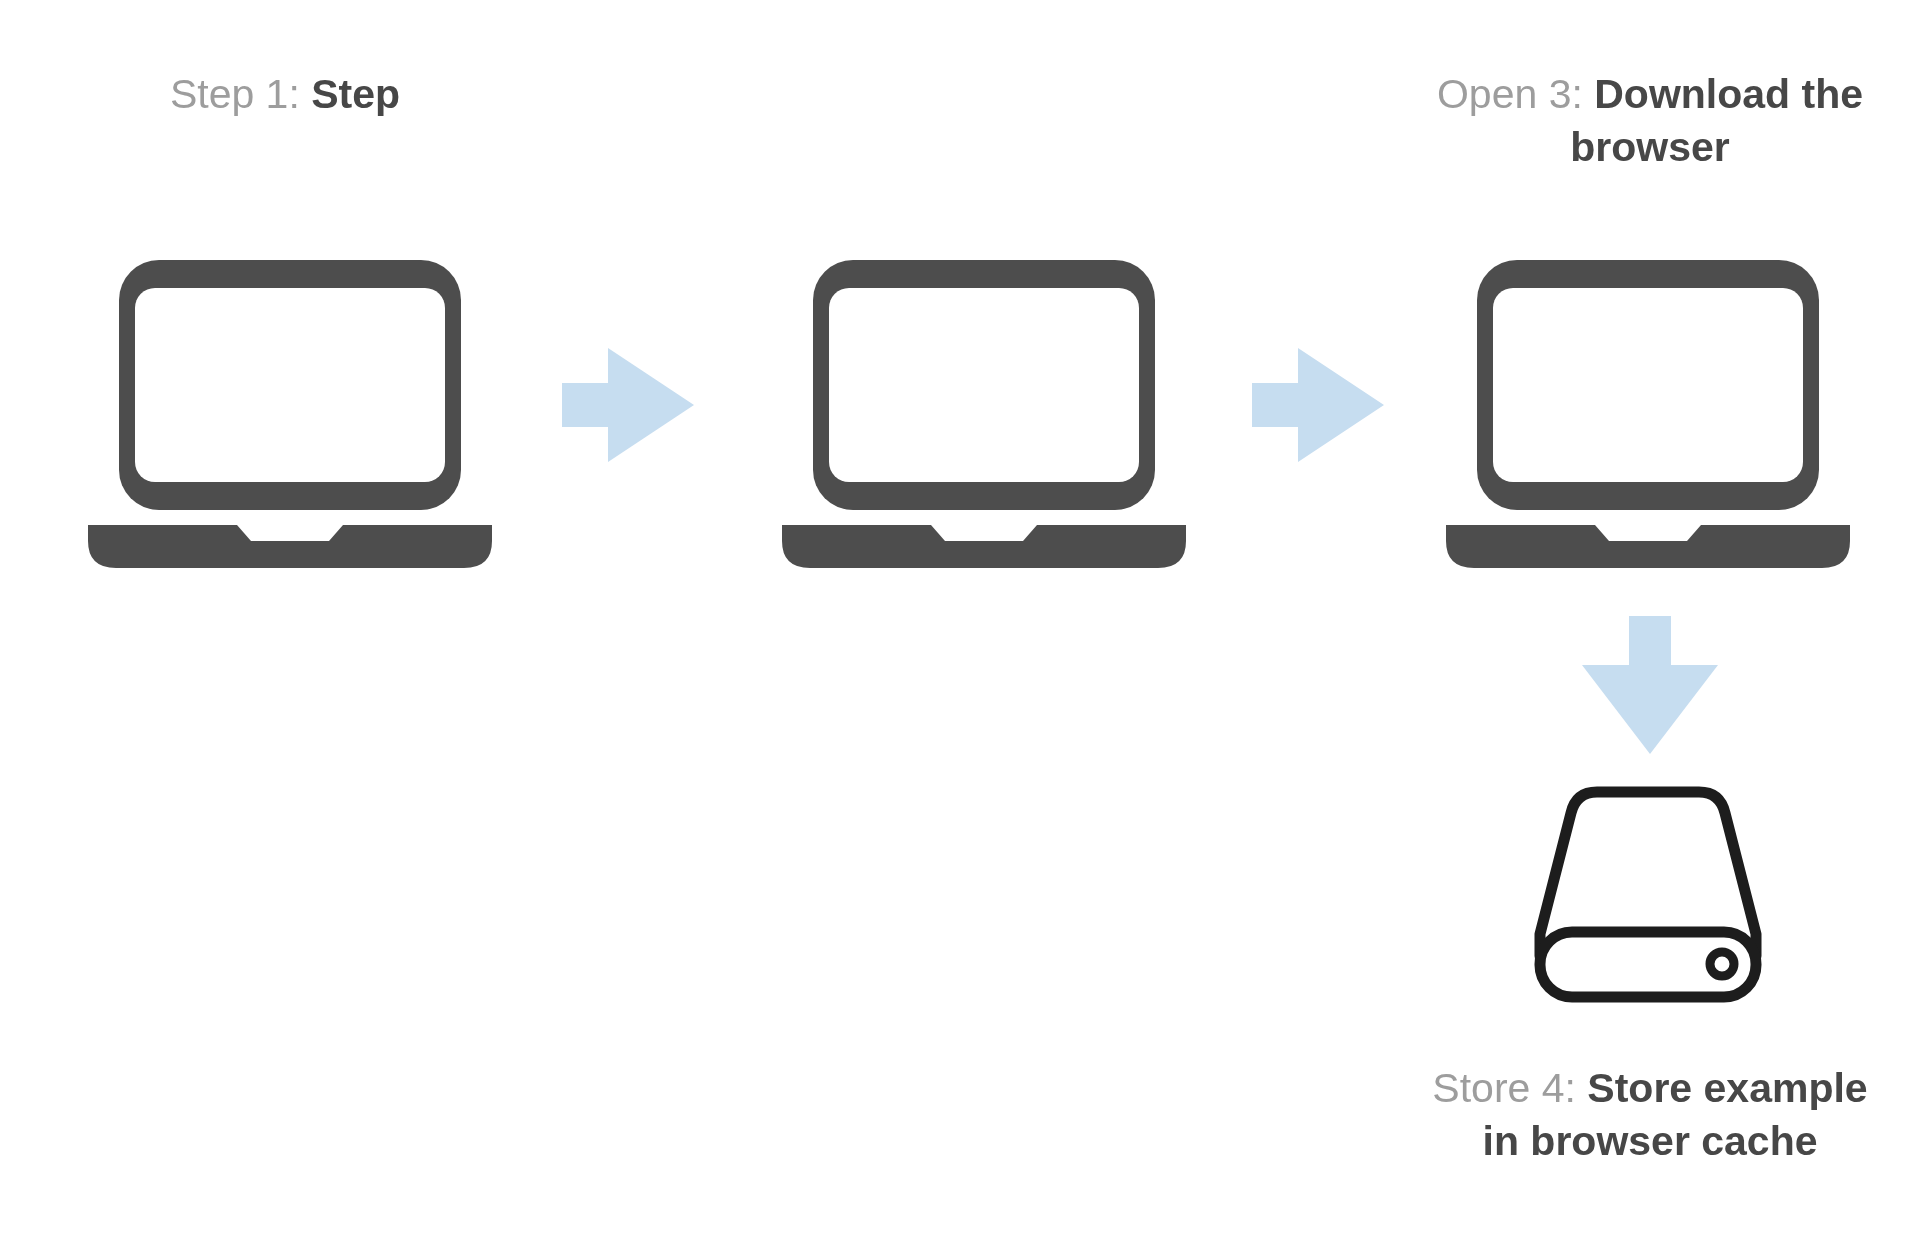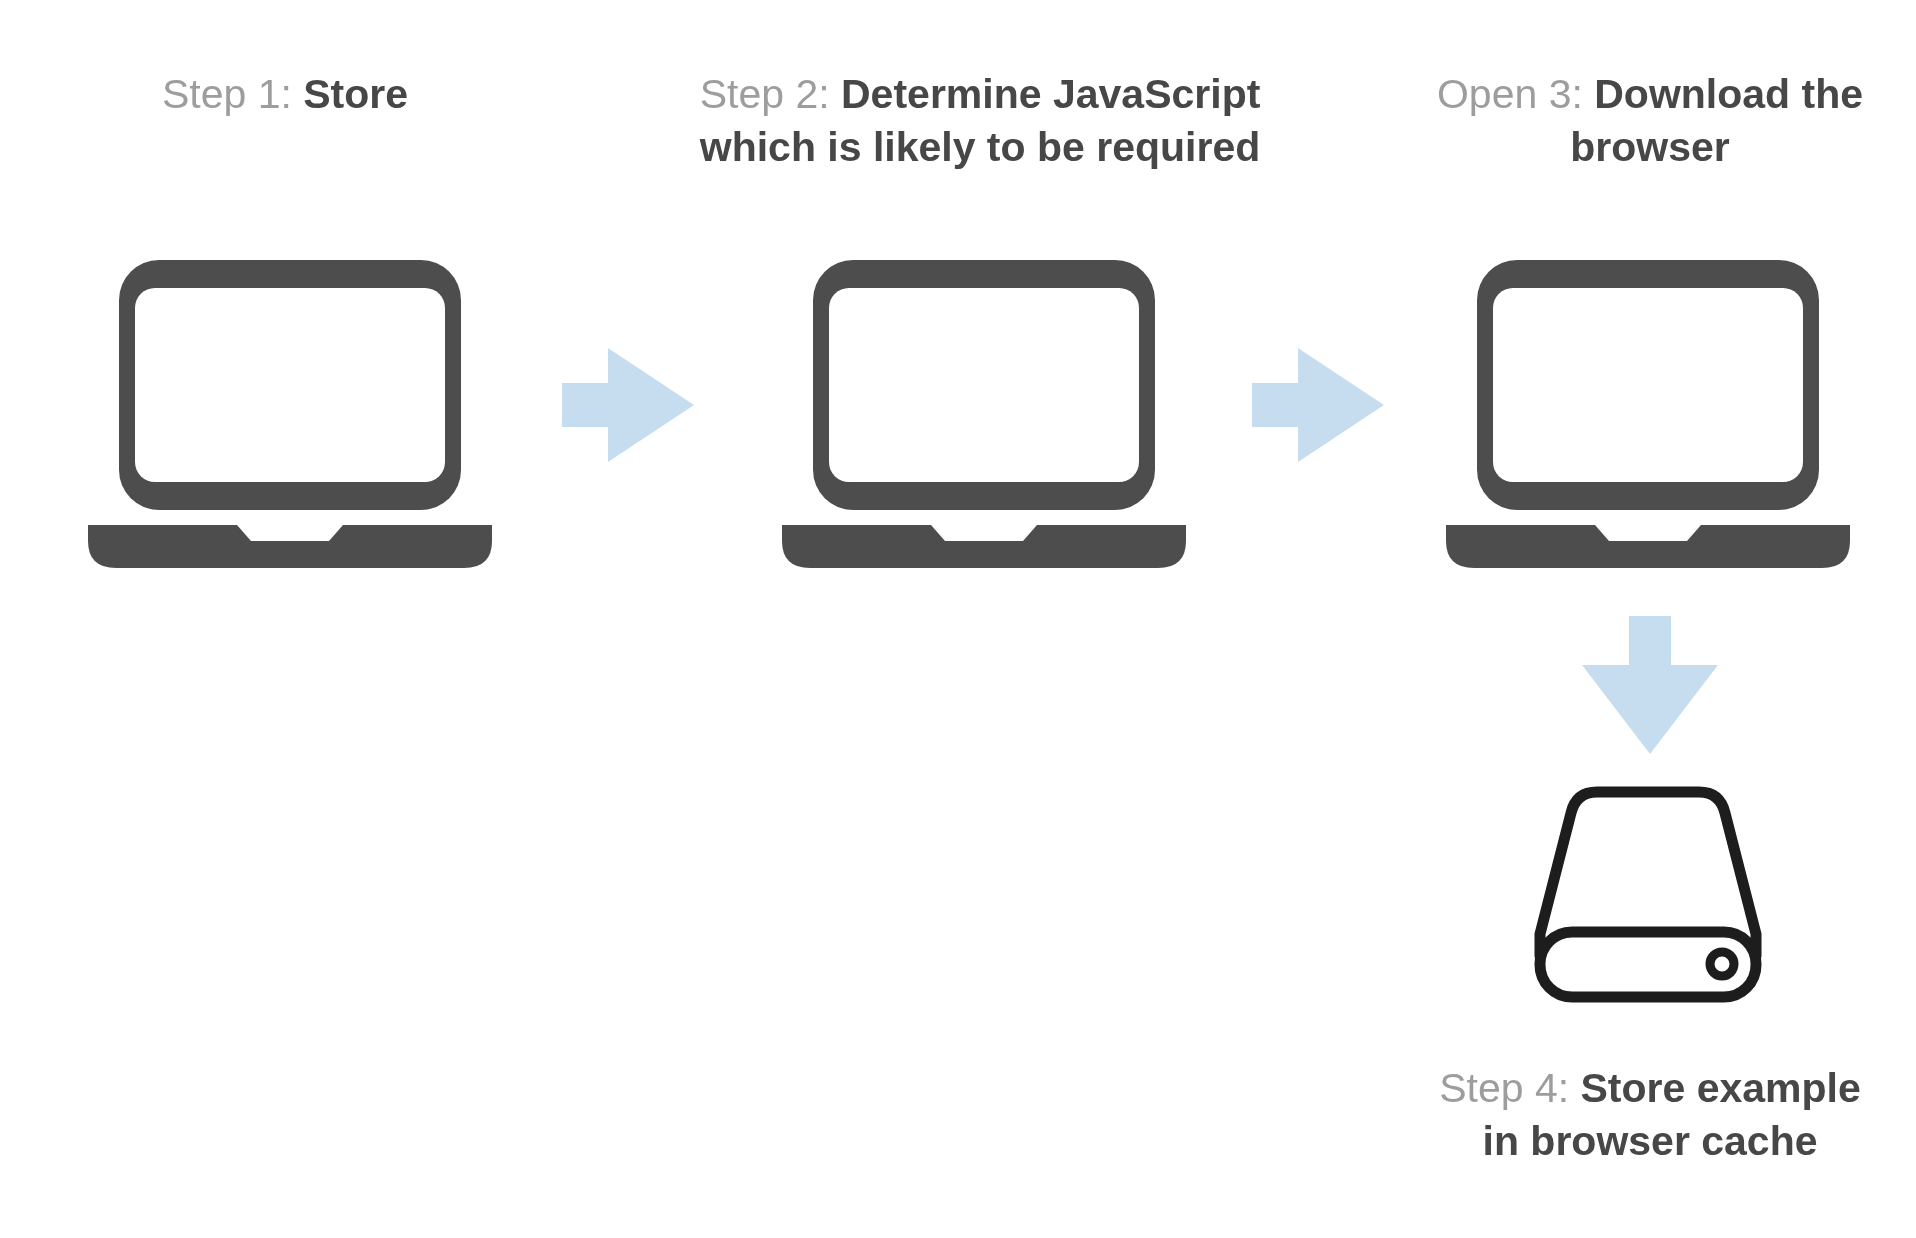--- a/index.html
+++ b/index.html
@@ -53,27 +53,23 @@
   .fill-laptop{fill:var(--laptop);}
   .fill-arrow{fill:var(--arrow);}
   .stroke-drive{stroke:var(--drive);fill:#ffffff;}
 </style>
 </head>
 <body>
 
 <div class="canvas">
 
   <div class="step-header" id="header-1">
-    <div><span class="step-label">Step 1:</span> <b>Store</b></div>
+    <div><span class="step-label">Step 1:</span> <b>Step</b></div>
   </div>
 
-  <div class="step-header" id="header-2">
-    <div><span class="step-label">Step 2:</span> <b>Determine JavaScript</b></div>
-    <div><b>which is likely to be required</b></div>
-  </div>
 
   <div class="step-header" id="header-3">
     <div><span class="step-label">Open 3:</span> <b>Download the</b></div>
     <div><b>browser</b></div>
   </div>
 
   <svg class="icon" id="laptop-1" width="404" height="308" viewBox="0 0 404 308" aria-hidden="true">
     <rect class="fill-laptop" x="31" y="0" width="342" height="250" rx="40"></rect>
     <rect x="47" y="28" width="310" height="194" rx="20" fill="#ffffff"></rect>
     <path class="fill-laptop" d="M0,265 H149 L163,281 H241 L255,265 H404 V281 Q404,308 376,308 H28 Q0,308 0,281 Z"></path>
@@ -103,17 +99,17 @@
     <path class="fill-arrow" d="M47,0 H89 V49 H136 L68,138 L0,49 H47 Z"></path>
   </svg>
 
   <svg class="icon" id="drive" width="228" height="218" viewBox="0 0 228 218" aria-hidden="true">
     <path class="stroke-drive" stroke-width="11" stroke-linejoin="round" d="M63,6 H165 Q186,6 191,27 L222,148 V170 H6 V148 L37,27 Q42,6 63,6 Z"></path>
     <rect class="stroke-drive" stroke-width="11" x="6" y="146" width="216" height="65" rx="32"></rect>
     <circle class="stroke-drive" stroke-width="9" cx="188" cy="178" r="12"></circle>
   </svg>
 
   <div class="step-header" id="header-4">
-    <div><span class="step-label">Step 4:</span> <b>Store example</b></div>
+    <div><span class="step-label">Store 4:</span> <b>Store example</b></div>
     <div><b>in browser cache</b></div>
   </div>
 
 </div>
 
 </body></html>

